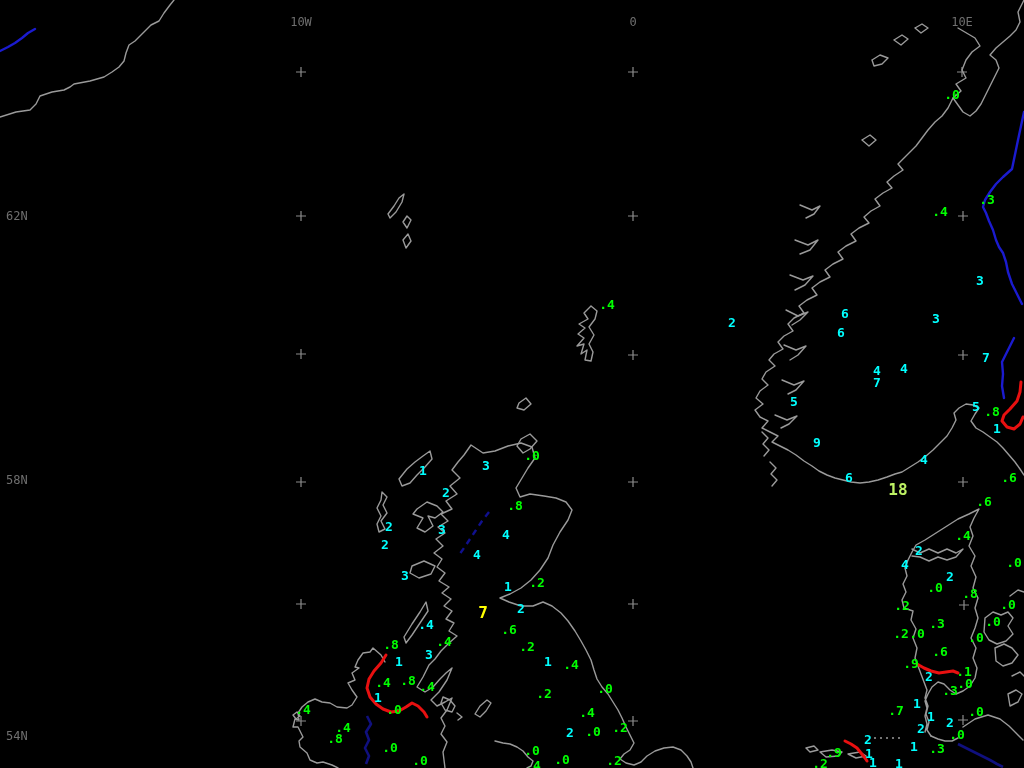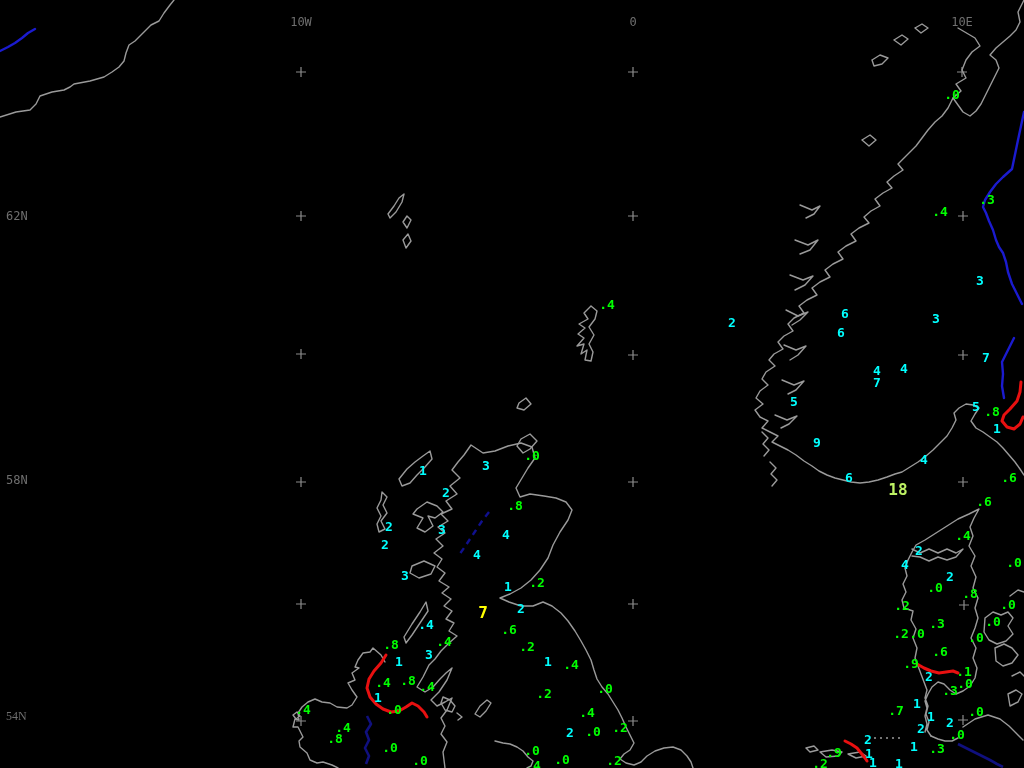--- a/index.html
+++ b/index.html
@@ -60,21 +60,21 @@
     <path class="front" d="M845,741 L851,744 857,748 861,753 865,758 867,761"></path>
     <path class="front" d="M1021,382 L1020,392 1017,401 1010,409 1004,415 1002,421 1007,427 1014,429 1020,424 1023,417"></path>
   </svg>
 
   <div id="gridlabels">
       <span class="gridlabel lon" style="left: 301px; top: 22px;">10W</span>
       <span class="gridlabel lon" style="left: 633px; top: 22px;">0</span>
       <span class="gridlabel lon" style="left: 962px; top: 22px;">10E</span>
       <span class="gridlabel lat" style="left: 6px; top: 216px;">62N</span>
       <span class="gridlabel lat" style="left: 6px; top: 480px;">58N</span>
-      <span class="gridlabel lat" style="left: 6px; top: 716px; font-family: Liberation Serif, serif;">54N</span>
+      <span class="gridlabel lat" style="left: 6px; top: 736px;">54N</span>
     </div>
   <div id="stations">
       <span class="station" style="left: 732px; top: 322px; color: rgb(0, 255, 255);">2</span>
       <span class="station" style="left: 845px; top: 313px; color: rgb(0, 255, 255);">6</span>
       <span class="station" style="left: 936px; top: 318px; color: rgb(0, 255, 255);">3</span>
       <span class="station" style="left: 980px; top: 280px; color: rgb(0, 255, 255);">3</span>
       <span class="station" style="left: 841px; top: 332px; color: rgb(0, 255, 255);">6</span>
       <span class="station" style="left: 986px; top: 357px; color: rgb(0, 255, 255);">7</span>
       <span class="station" style="left: 877px; top: 370px; color: rgb(0, 255, 255);">4</span>
       <span class="station" style="left: 904px; top: 368px; color: rgb(0, 255, 255);">4</span>

